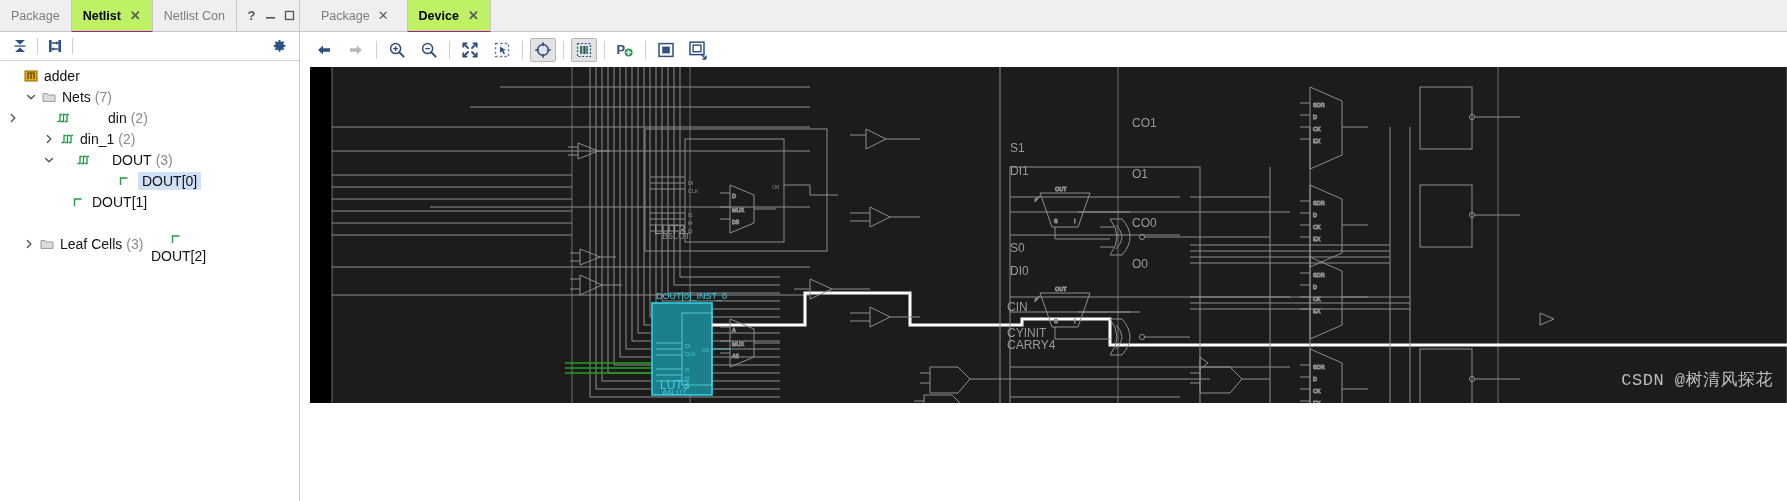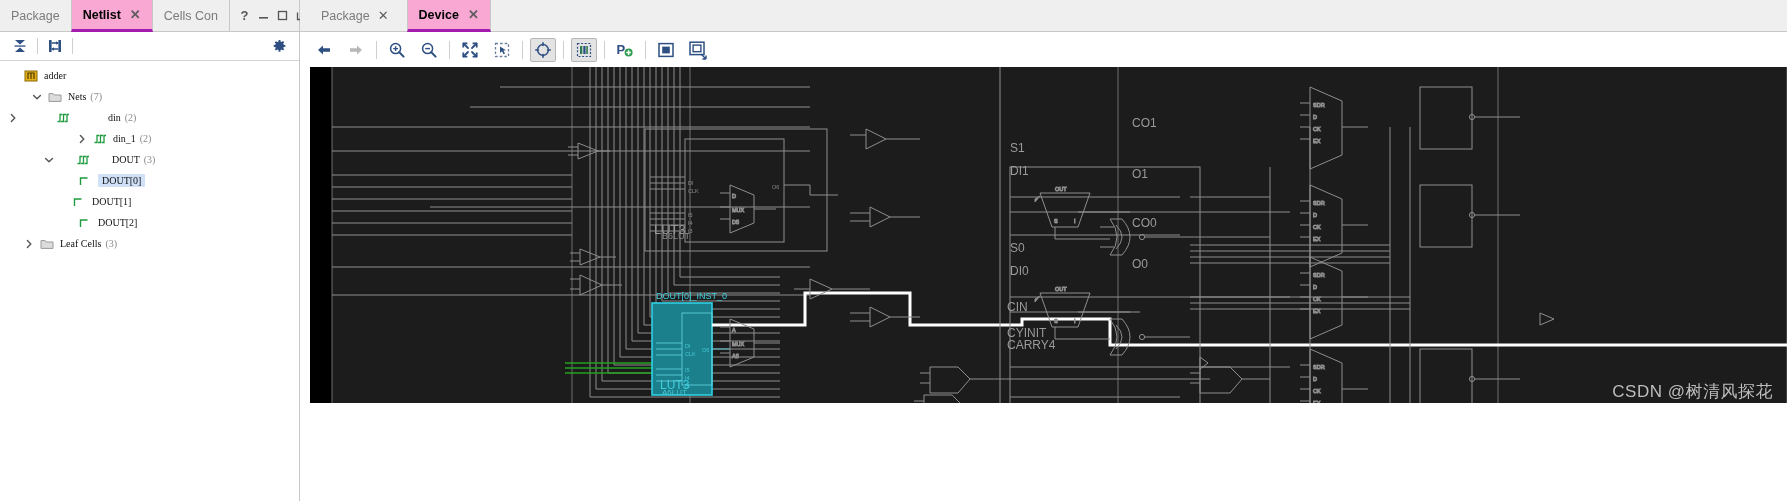--- a/index.html
+++ b/index.html
@@ -43,26 +43,26 @@
     align-items: center;
     padding: 0 11px;
     font-size: 12.5px;
     color: #7b7b7b;
     background: #efefef;
     cursor: default;
     white-space: nowrap;
     position: relative;
   }
   .tab.active {
-    background: #f9a8d4;
+    background: #bef264;
     color: #000000;
     font-weight: bold;
     border-left: 1px solid #c8c8c8;
     border-right: 1px solid #c8c8c8;
-    border-bottom: 3px solid #a21caf;
+    border-bottom: 1px solid #a21caf;
     margin-bottom: -1px;
     padding-right: 4px;
   }
   .tab-close {
     font-size: 13px;
     color: #5e5e5e;
     padding: 0 7px 0 8px;
     cursor: pointer;
     line-height: 1;
     font-family: "Liberation Sans", sans-serif;
@@ -103,23 +103,22 @@
     width: 1px; height: 16px; background: #cfcfcf; margin: 0 5px;
   }
   .ptb-spacer { flex: 1; }
 
   
   #tree {
     flex: 1;
     background: #ffffff;
     padding-top: 4px;
     overflow: hidden;
-    font-size: 10px;
+    font-size: 14px;
     color: #1a1a1a;
-    font-family: Liberation Serif, serif;
   }
   .trow {
     display: flex;
     align-items: center;
     height: 21px;
     padding-left: 4px;
     white-space: nowrap;
     cursor: default;
   }
   .twist {
@@ -186,25 +185,25 @@
     margin-left: 10px;
   }
   #schematic {
     position: absolute;
     inset: 0;
     background: #000000;
   }
   #watermark {
     position: absolute;
     right: 14px;
-    bottom: 0;
+    bottom: 12px;
     color: #bdbdbd;
     font-size: 17px;
     letter-spacing: 0.5px;
-    font-family: Liberation Sans, sans-serif;
+    font-family: Liberation Mono, monospace;
     pointer-events: none;
     user-select: none;
   }
 </style>
 </head>
 <body>
 
 <div id="app">
 
   <div id="left-panel">
@@ -214,21 +213,21 @@
       <div class="tab">
         <span>Package</span>
       </div>
 
       <div class="tab active">
         <span>Netlist</span>
         <span class="tab-close on-active">✕</span>
       </div>
 
       <div class="tab">
-        <span>Cells Con</span>
+        <span>Netlist Con</span>
       </div>
 
       <div class="win-ctrls">
         <div class="win-btn">
           <span style="font-size:13px;font-weight:bold;color:#555;">?</span>
         </div>
         <div class="win-btn">
           <svg width="13" height="13" viewBox="0 0 13 13">
               <rect x="2" y="8" width="9" height="1.6" fill="#555"></rect>
             </svg>
@@ -279,21 +278,21 @@
         <div class="trow" style="padding-left: 4px;">
           <div class="twist"></div>
           <div class="ticon">
             <svg width="14" height="14" viewBox="0 0 14 14">
               <rect x="1" y="2" width="12" height="10" fill="#e8b018" stroke="#8a6a00" stroke-width="1"></rect>
               <path d="M4 10 L4 4 L7 4 L7 10 M7 4 L10 4 L10 10" fill="none" stroke="#4a3a00" stroke-width="1.2"></path>
             </svg>
           </div>
           <span><span class="tlabel">adder</span></span>
         </div>
-        <div class="trow" style="padding-left: 28px;">
+        <div class="trow" style="padding-left: 22px;">
           <div class="twist">
             <svg width="10" height="10" viewBox="0 0 10 10">
               <path fill="none" stroke="#555" stroke-width="1.4" stroke-linecap="round" stroke-linejoin="round" d="M1.6 3.4 L5 6.8 L8.4 3.4"></path>
             </svg>
           </div>
           <div class="ticon">
             <svg width="14" height="14" viewBox="0 0 14 14">
               <path d="M1 3.6 L5.2 3.6 L6.2 5 L13 5 L13 11.4 L1 11.4 Z" fill="#dcdcdc" stroke="#9a9a9a" stroke-width="1"></path>
             </svg>
           </div>
@@ -307,21 +306,21 @@
           </div>
           <div class="ticon">
             <svg width="14" height="14" viewBox="0 0 14 14">
               <path d="M1.5 10.5 L4 10.5 L4 3.5 L6.5 3.5" fill="none" stroke="#1f9b3f" stroke-width="1.3"></path>
               <path d="M5 10.5 L7.5 10.5 L7.5 3.5 L10 3.5" fill="none" stroke="#1f9b3f" stroke-width="1.3"></path>
               <path d="M8.5 10.5 L11 10.5 L11 3.5 L13 3.5" fill="none" stroke="#1f9b3f" stroke-width="1.3"></path>
             </svg>
           </div>
           <span><span class="tlabel">din</span><span class="tcount">(2)</span></span>
         </div>
-        <div class="trow" style="padding-left: 40px; margin-left: 33px;">
+        <div class="trow" style="padding-left: 40px;">
           <div class="twist">
             <svg width="10" height="10" viewBox="0 0 10 10">
               <path fill="none" stroke="#555" stroke-width="1.4" stroke-linecap="round" stroke-linejoin="round" d="M3.4 1.6 L6.8 5 L3.4 8.4"></path>
             </svg>
           </div>
           <div class="ticon">
             <svg width="14" height="14" viewBox="0 0 14 14">
               <path d="M1.5 10.5 L4 10.5 L4 3.5 L6.5 3.5" fill="none" stroke="#1f9b3f" stroke-width="1.3"></path>
               <path d="M5 10.5 L7.5 10.5 L7.5 3.5 L10 3.5" fill="none" stroke="#1f9b3f" stroke-width="1.3"></path>
               <path d="M8.5 10.5 L11 10.5 L11 3.5 L13 3.5" fill="none" stroke="#1f9b3f" stroke-width="1.3"></path>
@@ -337,39 +336,39 @@
           </div>
           <div class="ticon">
             <svg width="14" height="14" viewBox="0 0 14 14">
               <path d="M1.5 10.5 L4 10.5 L4 3.5 L6.5 3.5" fill="none" stroke="#1f9b3f" stroke-width="1.3"></path>
               <path d="M5 10.5 L7.5 10.5 L7.5 3.5 L10 3.5" fill="none" stroke="#1f9b3f" stroke-width="1.3"></path>
               <path d="M8.5 10.5 L11 10.5 L11 3.5 L13 3.5" fill="none" stroke="#1f9b3f" stroke-width="1.3"></path>
             </svg>
           </div>
           <span><span class="tlabel">DOUT</span><span class="tcount">(3)</span></span>
         </div>
-        <div class="trow" style="padding-left: 58px;">
+        <div class="trow" style="padding-left: 58px; margin-left: 40px;">
           <div class="twist"></div>
           <div class="ticon">
             <svg width="14" height="14" viewBox="0 0 14 14">
               <path d="M2.5 11 L2.5 4 L9.5 4" fill="none" stroke="#1f9b3f" stroke-width="1.4"></path>
             </svg>
           </div>
           <span class="tsel"><span class="tlabel">DOUT[0]</span></span>
         </div>
         <div class="trow" style="padding-left: 52px;">
           <div class="twist"></div>
           <div class="ticon">
             <svg width="14" height="14" viewBox="0 0 14 14">
               <path d="M2.5 11 L2.5 4 L9.5 4" fill="none" stroke="#1f9b3f" stroke-width="1.4"></path>
             </svg>
           </div>
           <span><span class="tlabel">DOUT[1]</span></span>
         </div>
-        <div class="trow" style="padding-left: 58px;">
+        <div class="trow" style="padding-left: 58px; flex-direction: column;">
           <div class="twist"></div>
           <div class="ticon">
             <svg width="14" height="14" viewBox="0 0 14 14">
               <path d="M2.5 11 L2.5 4 L9.5 4" fill="none" stroke="#1f9b3f" stroke-width="1.4"></path>
             </svg>
           </div>
           <span><span class="tlabel">DOUT[2]</span></span>
         </div>
         <div class="trow" style="padding-left: 20px;">
           <div class="twist">

